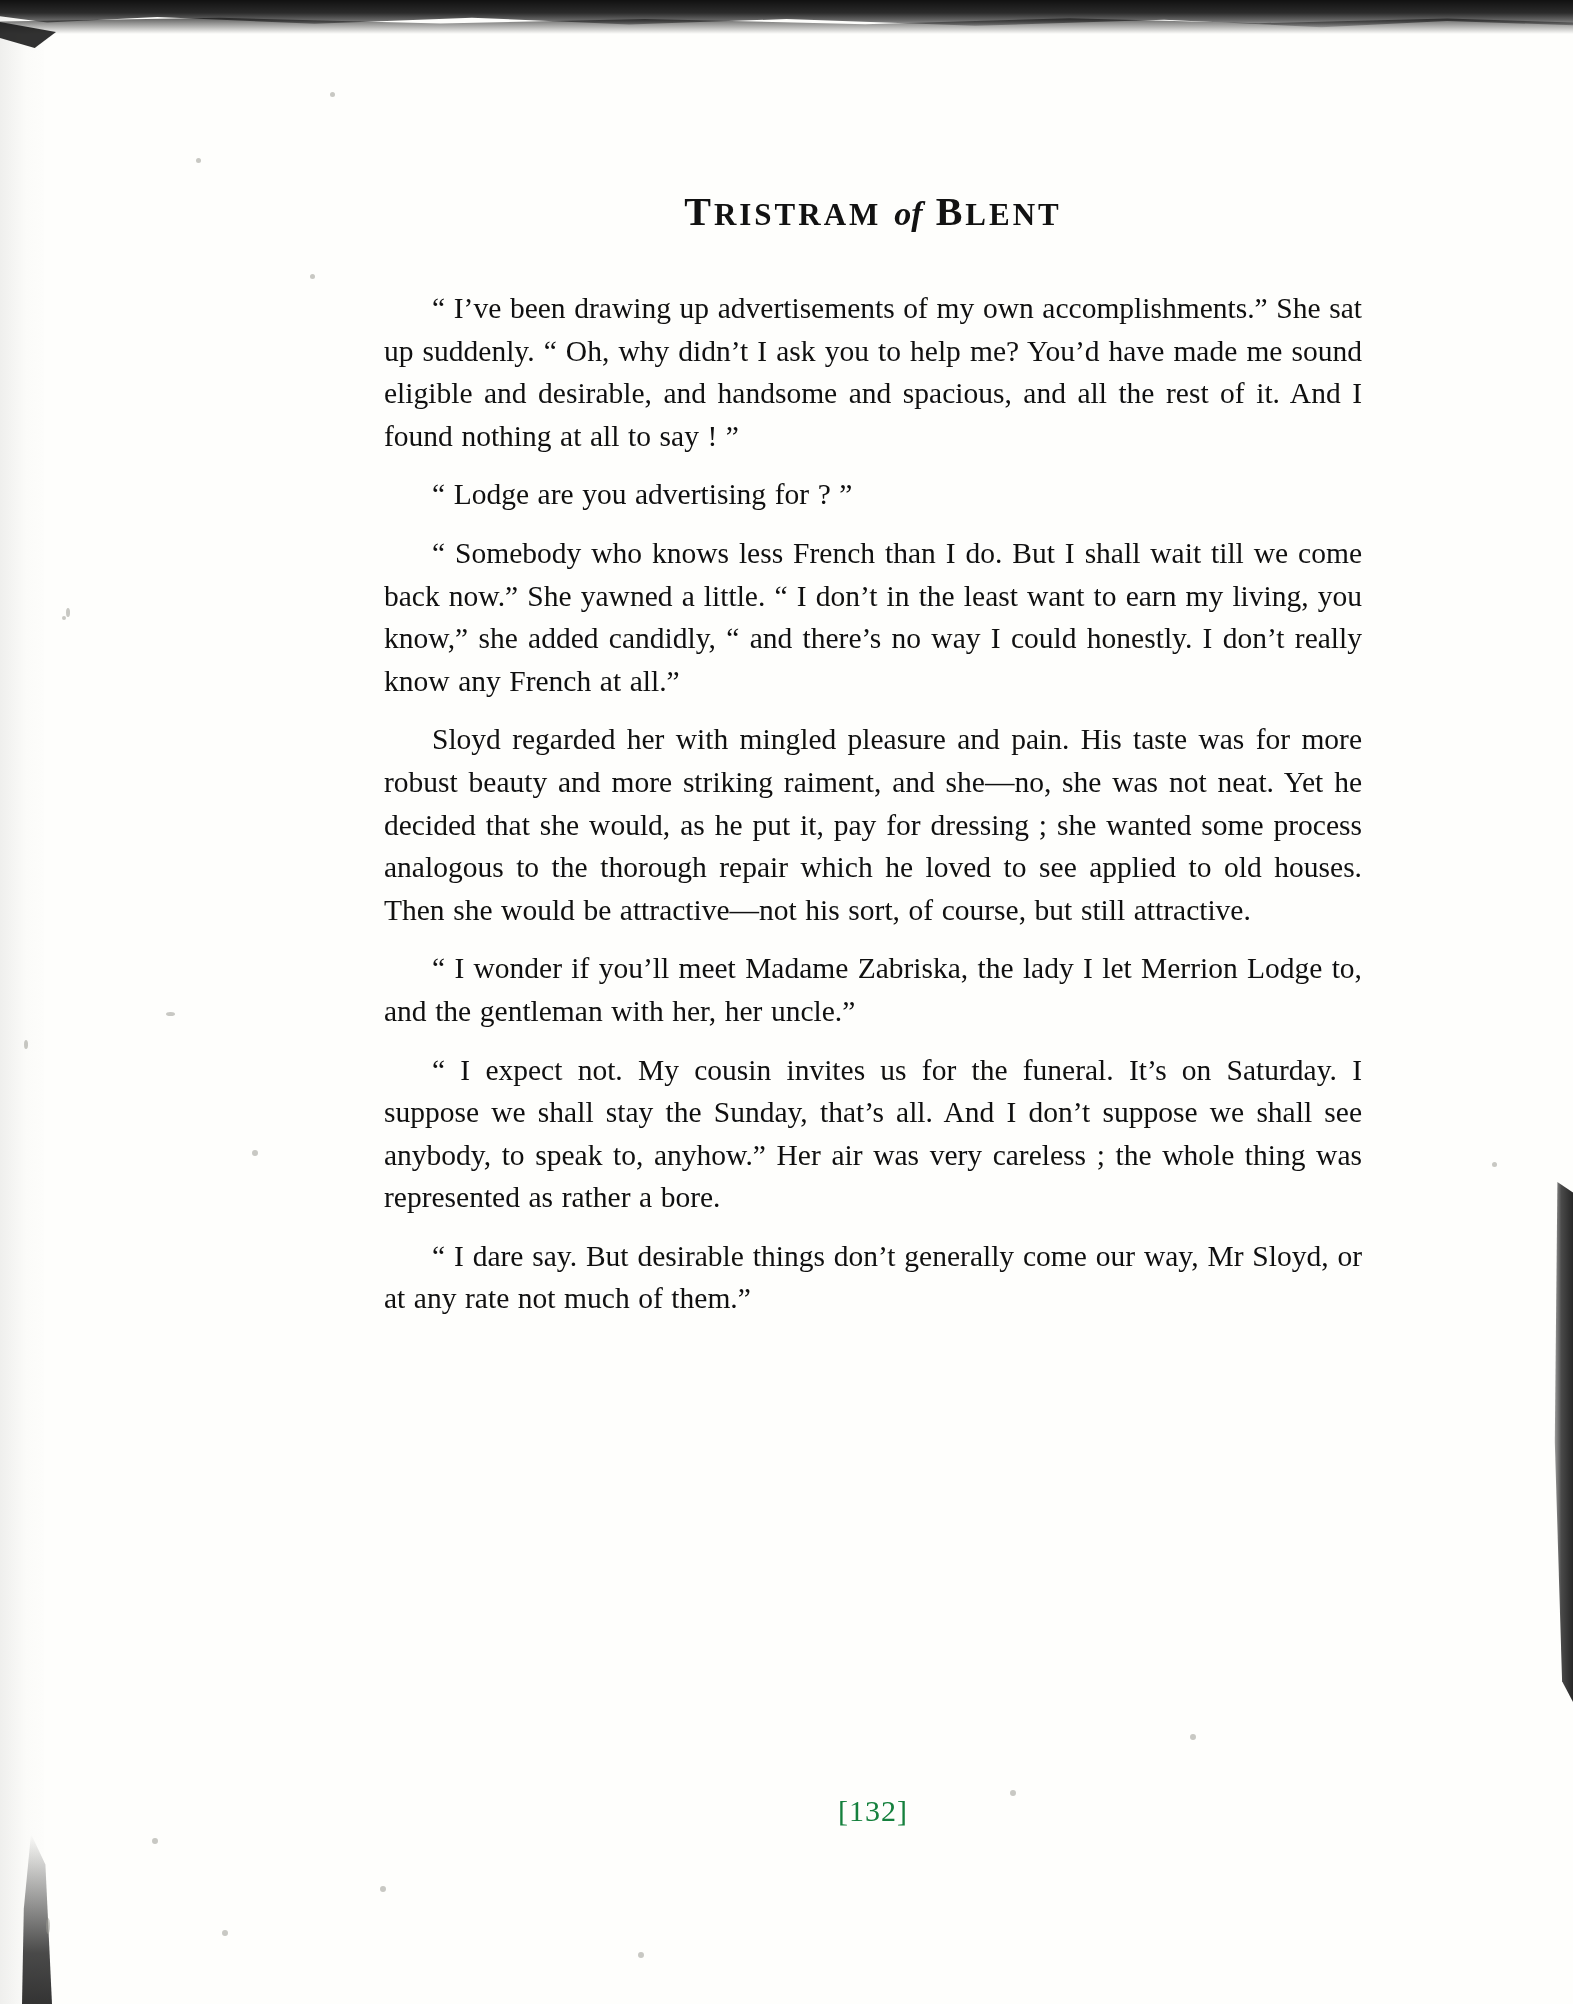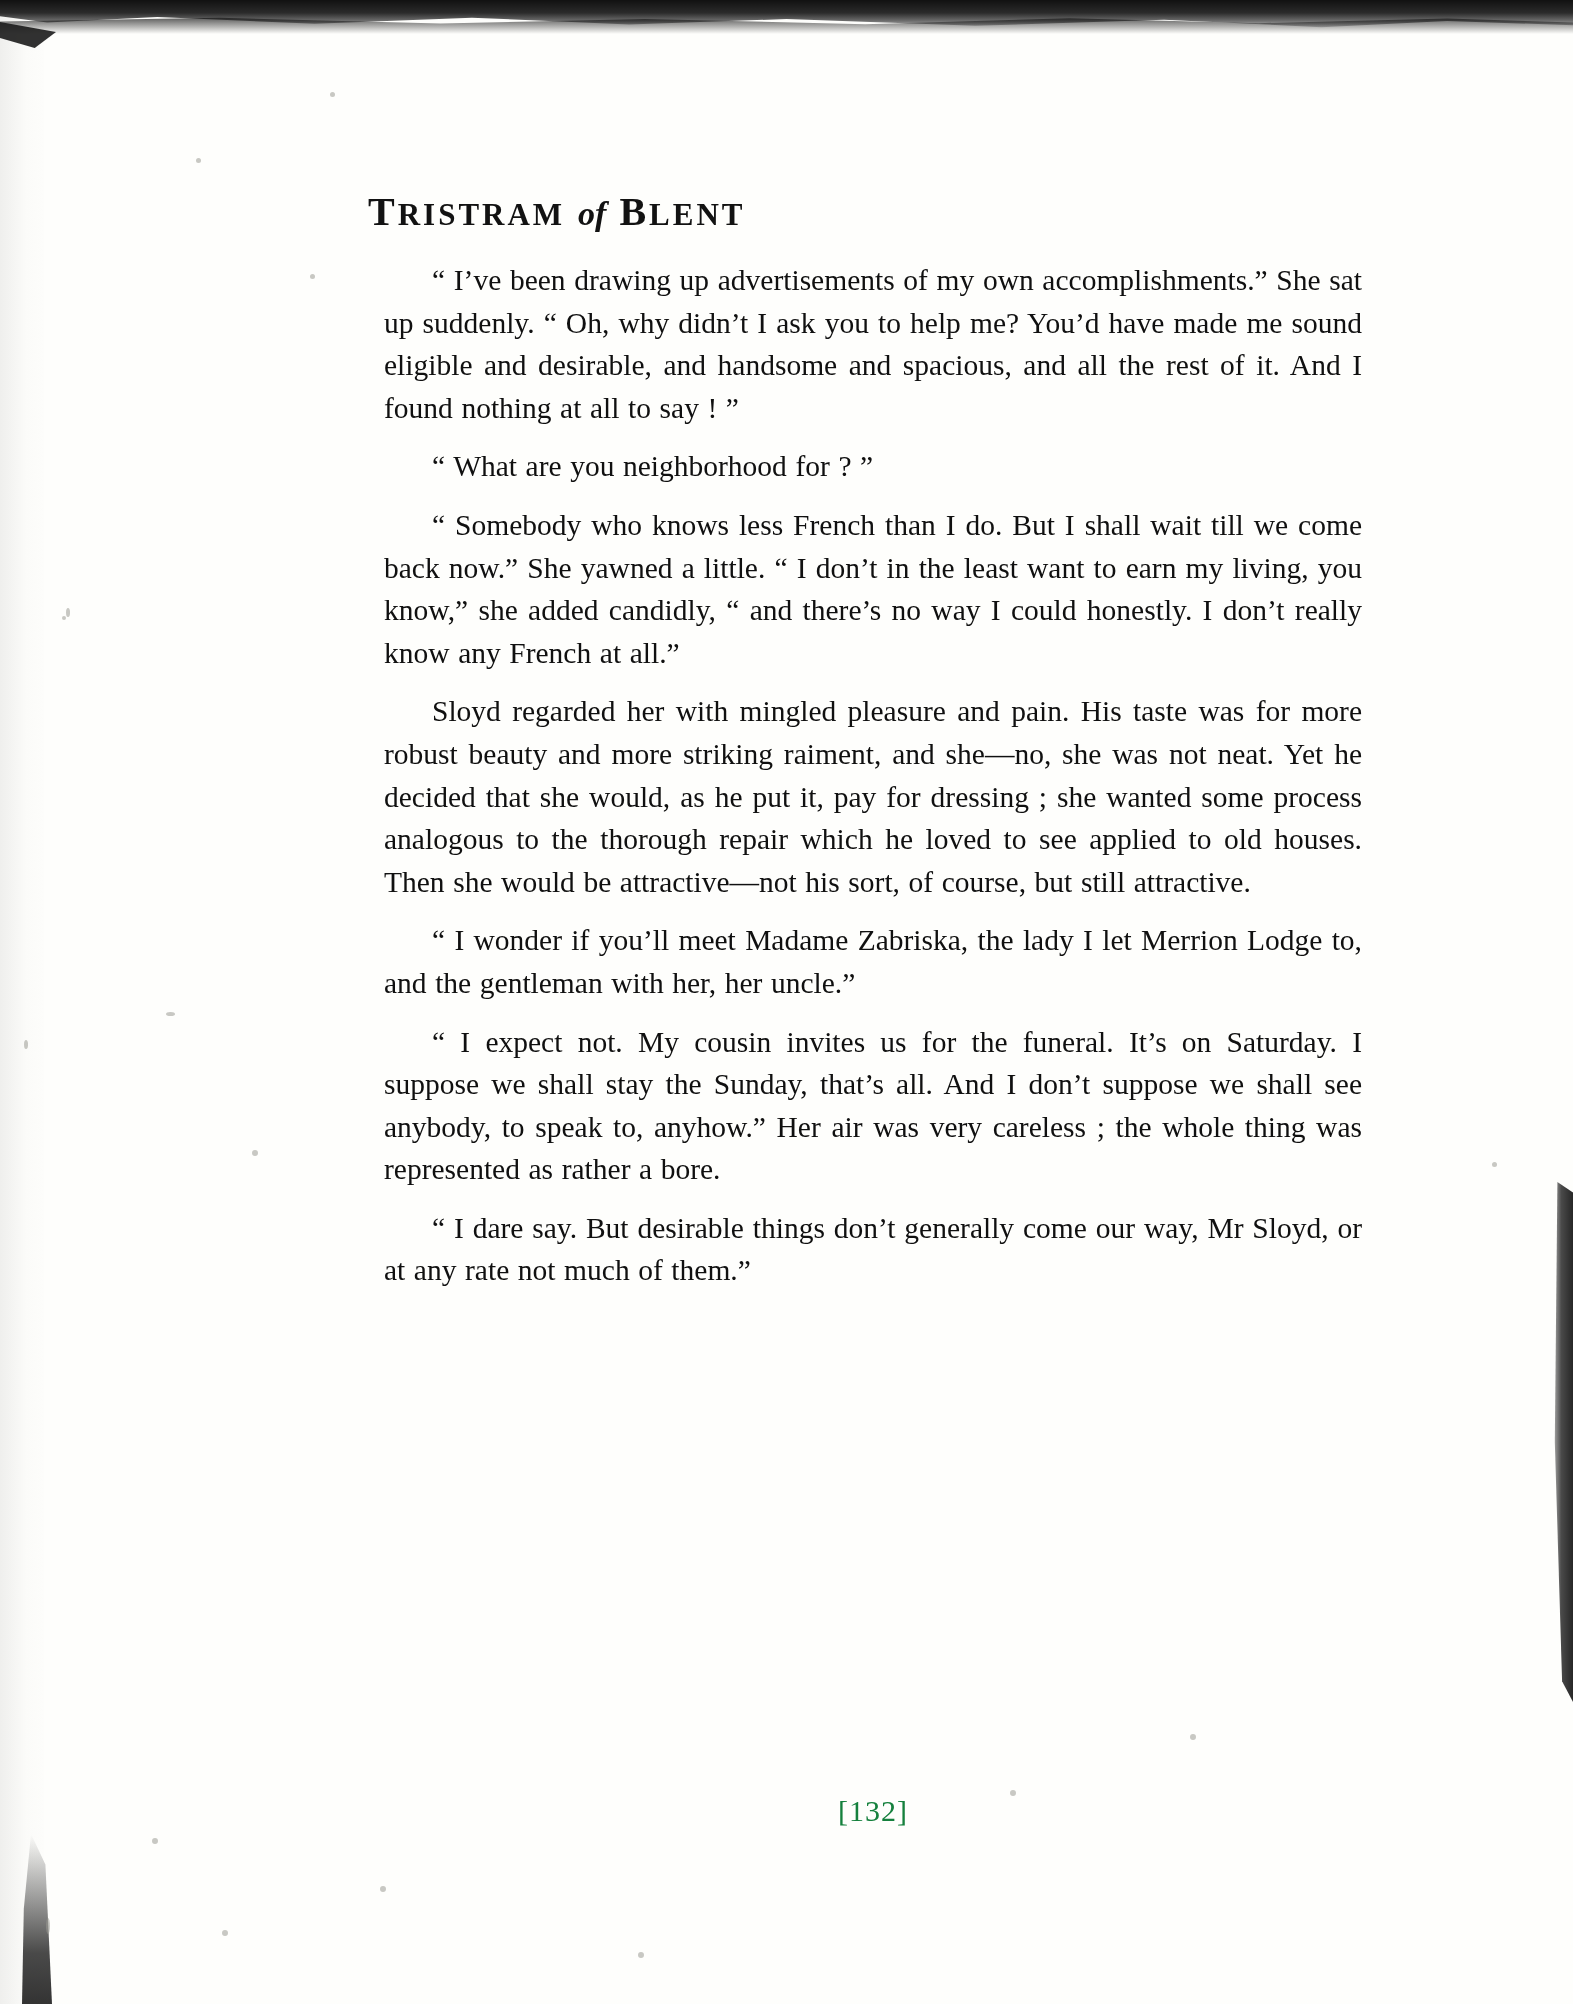--- a/index.html
+++ b/index.html
@@ -94,24 +94,25 @@
   }
 
   
   .content {
     position: absolute;
     left: 368px;
     top: 188px;
     width: 1010px;
   }
   .page-heading {
+    text-align: center;
     font-size: 40px;
     letter-spacing: 3px;
     color: #121212;
-    margin: 0 0 24px 0;
+    margin: 0 0 52px 0;
     font-family: "Liberation Serif", serif;
     white-space: pre;
   }
   .page-heading .sc { font-size: 40px; }
   .page-heading .small { font-size: 31px; }
   .page-heading .ital { font-style: italic; font-size: 34px; letter-spacing: 0px; }
 
   .para {
     font-size: 29.5px;
     line-height: 42.6px;
@@ -163,21 +164,21 @@
   <div class="speck" style="left:380px;top:1886px;width:6px;height:6px;"></div>
   <div class="speck" style="left:222px;top:1930px;width:6px;height:6px;"></div>
   <div class="speck" style="left:638px;top:1952px;width:6px;height:6px;"></div>
   <div class="speck" style="left:46px;top:1918px;width:4px;height:16px;"></div>
 
   <div class="content">
 
     <h1 class="page-heading"><span class="sc">T</span><span class="small">RISTRAM</span> <span class="ital">of</span> <span class="sc">B</span><span class="small">LENT</span></h1>
 
     <p class="para">“ I’ve been drawing up advertisements of my own accomplishments.”  She sat up suddenly.  “ Oh, why didn’t I ask you to help me?  You’d have made me sound eligible and desirable, and handsome and spacious, and all the rest of it.  And I found nothing at all to say ! ”</p>
-    <p class="para">“ What are you neighborhood for ? ”</p>
+    <p class="para">“ Lodge are you advertising for ? ”</p>
     <p class="para">“ Somebody who knows less French than I do.  But I shall wait till we come back now.”  She yawned a little.  “ I don’t in the least want to earn my living, you know,” she added candidly, “ and there’s no way I could honestly.  I don’t really know any French at all.”</p>
     <p class="para">Sloyd regarded her with mingled pleasure and pain. His taste was for more robust beauty and more striking raiment, and she—no, she was not neat.  Yet he decided that she would, as he put it, pay for dressing ; she wanted some process analogous to the thorough repair which he loved to see applied to old houses. Then she would be attractive—not his sort, of course, but still attractive.</p>
     <p class="para">“ I wonder if you’ll meet Madame Zabriska, the lady I let Merrion Lodge to, and the gentleman with her, her uncle.”</p>
     <p class="para">“ I expect not.  My cousin invites us for the funeral. It’s on Saturday.  I suppose we shall stay the Sunday, that’s all.  And I don’t suppose we shall see anybody, to speak to, anyhow.”  Her air was very careless ;  the whole thing was represented as rather a bore.</p>
     <p class="para">“ I dare say.  But desirable things don’t generally come our way, Mr Sloyd, or at any rate not much of them.”</p>
   </div>
 
   <div class="folio"><span class="num">[132]</span></div>
 </div>
 

